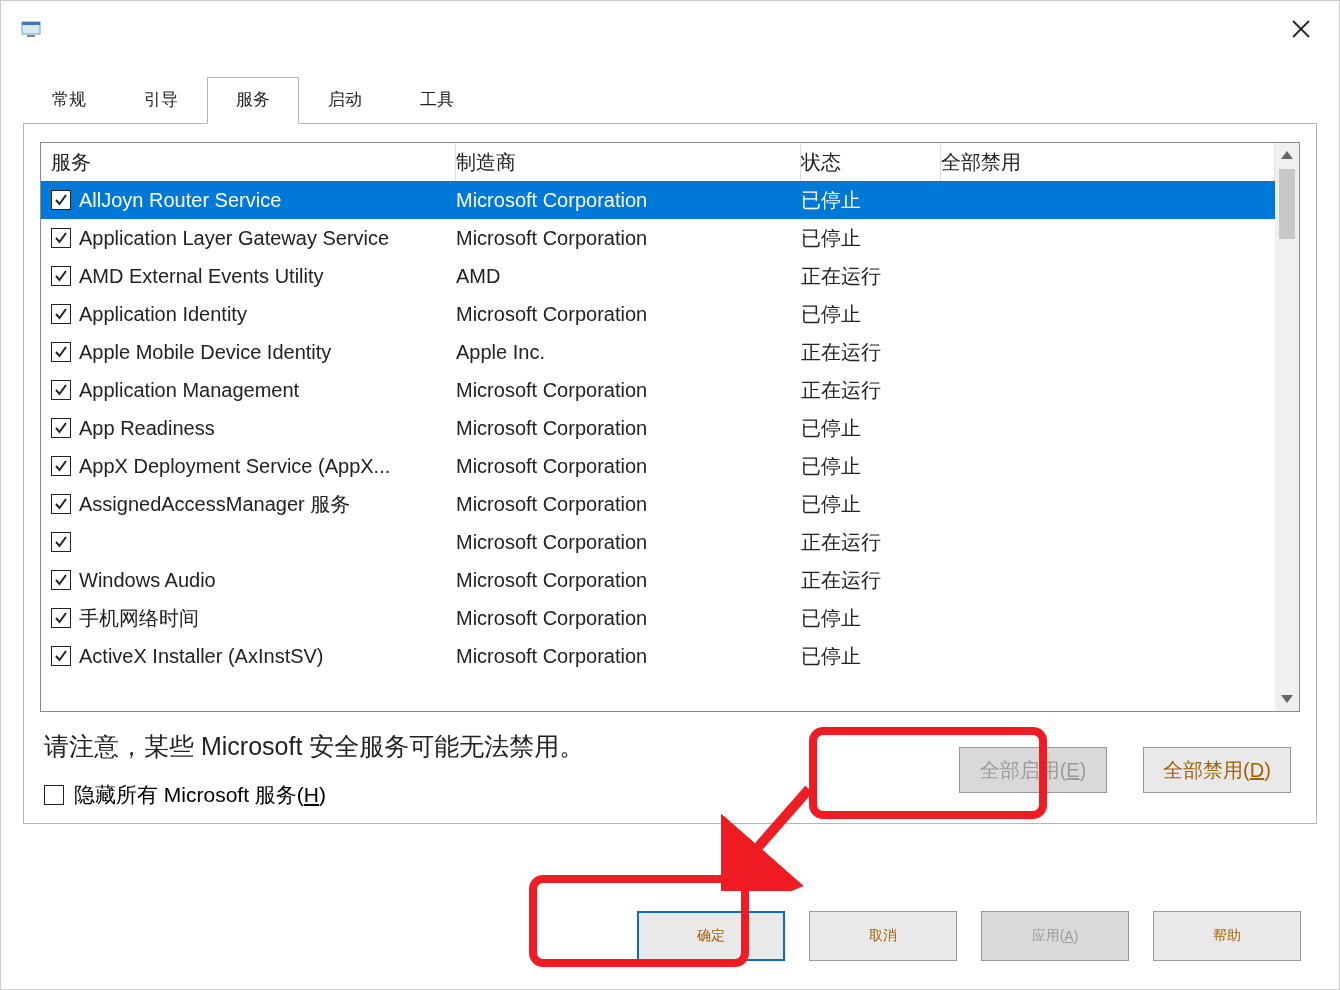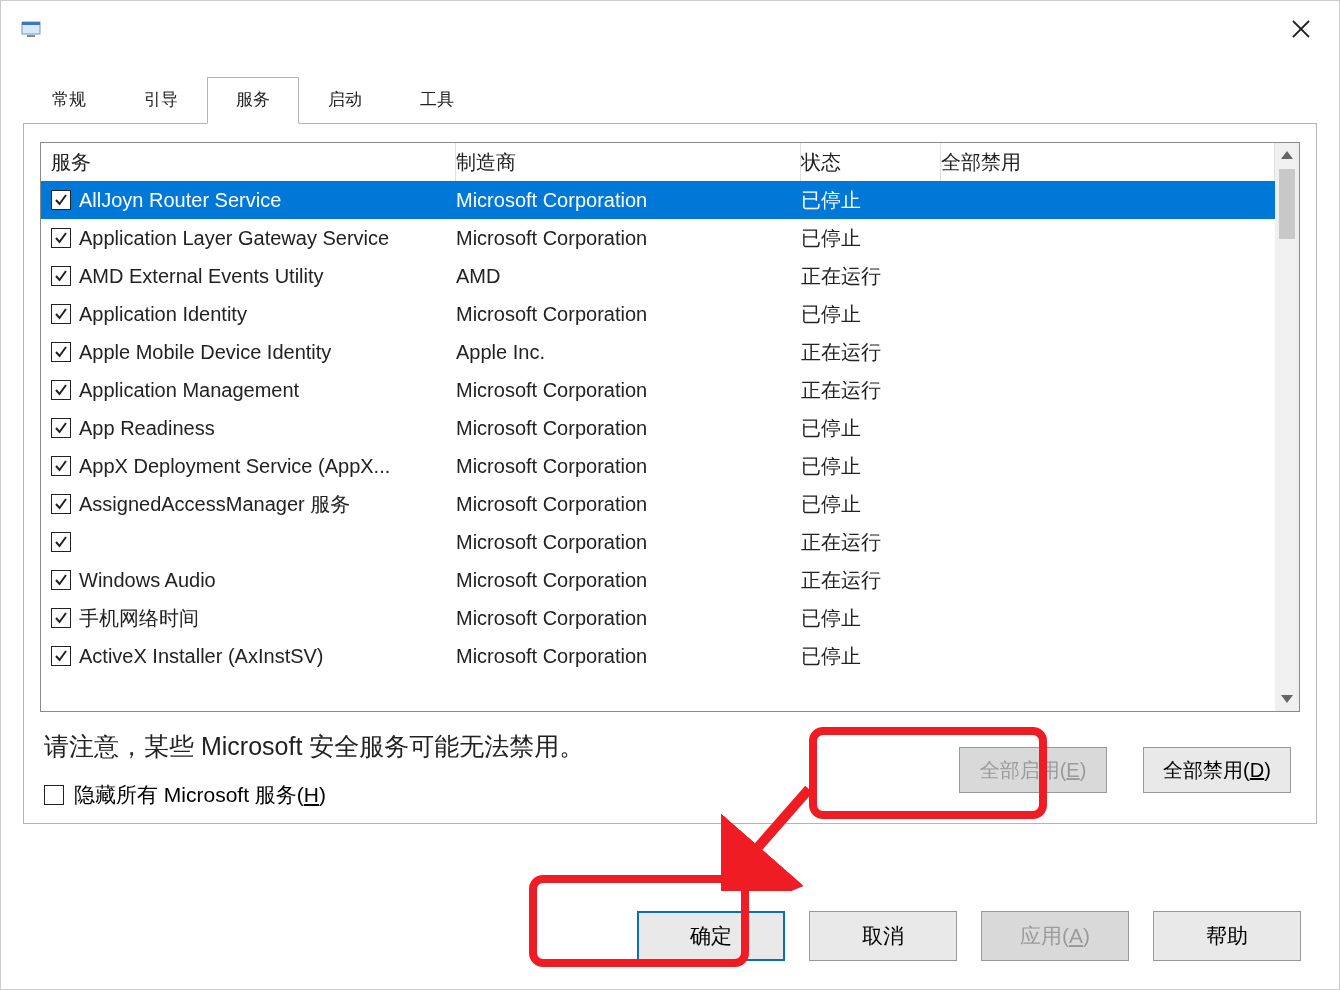--- a/index.html
+++ b/index.html
@@ -184,21 +184,21 @@
   top: 746px;
   display: flex;
   gap: 36px;
 }
 .btn {
   height: 46px;
   min-width: 148px;
   border: 1px solid #999;
   background: #e9e9e9;
   font-size: 20px;
-  color: #000000;
+  color: #a16207;
   display: flex;
   align-items: center;
   justify-content: center;
   cursor: pointer;
   padding: 0 18px;
 }
 .btn.disabled {
   color: #9b9b9b;
   background: #d9d9d9;
   cursor: default;
@@ -207,21 +207,21 @@
   border: 2.5px solid #0a6fb8;
   background: #e9e9e9;
 }
 .dialog-buttons {
   position: absolute;
   bottom: 28px;
   right: 38px;
   display: flex;
   gap: 24px;
 }
-.dialog-buttons .btn { min-width: 148px; height: 50px; font-size: 21px; }
+.dialog-buttons .btn { min-width: 148px; height: 50px; font-size: 14px; }
 .highlight-box {
   position: absolute;
   border: 8px solid #ef1c23;
   border-radius: 14px;
   pointer-events: none;
 }
 .arrow {
   position: absolute;
   pointer-events: none;
 }

